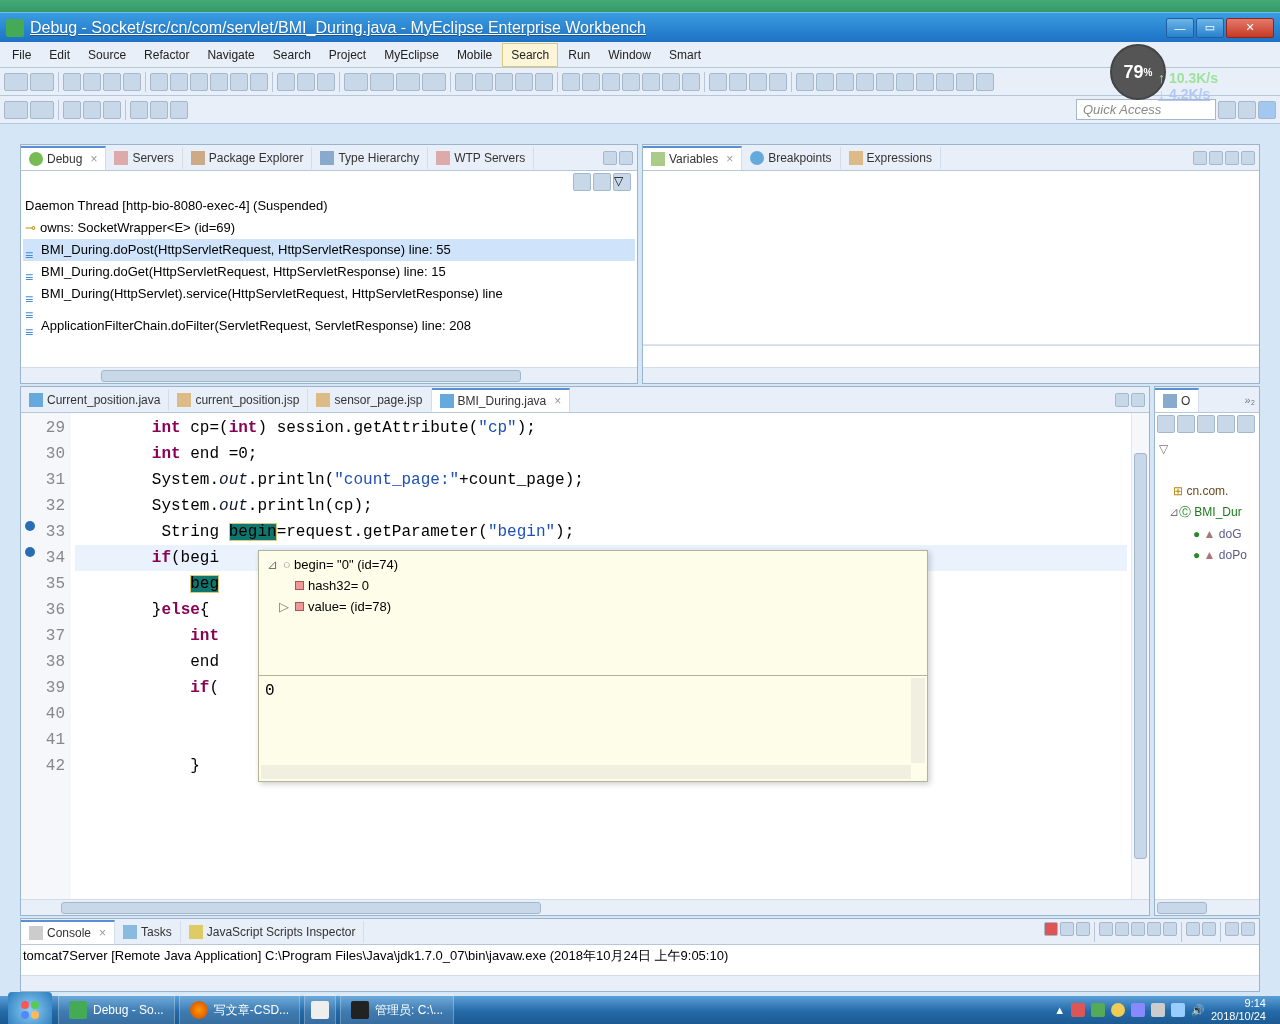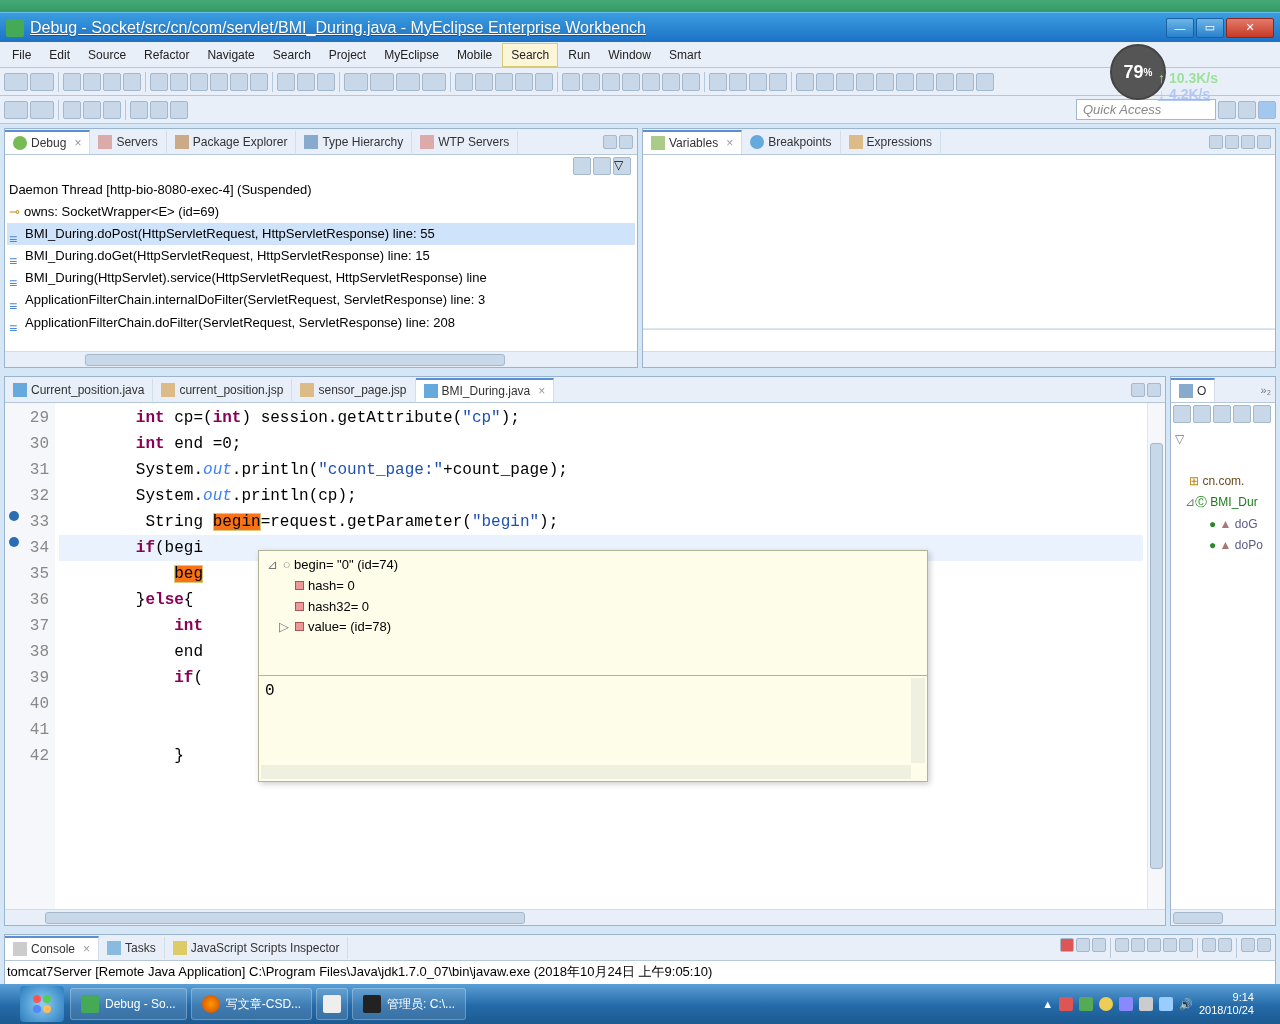--- a/index.html
+++ b/index.html
@@ -12,21 +12,21 @@
 .winbtn.close { background: linear-gradient(#e47a6c,#c63a24); border-color: #8f2517; width: 48px; }
 .menubar { height: 26px; background: #e8eff8; display: flex; align-items: center; padding: 0 4px; gap: 2px; border-bottom: 1px solid #b5c8db; color: #222; }
 .menubar span { padding: 4px 8px; }
 .menubar span.hl { background: #fdf5d7; border: 1px solid #d9c97a; }
 .toolbar { height: 28px; background: #e8eff8; display: flex; align-items: center; padding: 2px 4px; gap: 2px; border-bottom: 1px solid #b5c8db; }
 .tbtn { width: 18px; height: 18px; background: #c8d8e8; border: 1px solid #a3b8cd; border-radius: 2px; }
 .tbtn.s { width: 24px; }
 .tsep { width: 1px; height: 20px; background: #b5c8db; margin: 0 2px; }
 .quickaccess { margin-left: auto; width: 140px; border: 1px solid #a3b8cd; background: #fff; padding: 2px 6px; font-style: italic; color: #888; font-size: 13px; }
 .persp { display: flex; gap: 2px; }
-.body { display: flex; flex-direction: column; height: calc(100% - 136px); padding: 4px; gap: 8px; }
+.body { display: flex; flex-direction: column; height: calc(100% - 136px); padding: 20px; gap: 2px; }
 .row { display: flex; gap: 4px; min-height: 0; }
 .panel { background: #fff; border: 1px solid #9ab4ce; display: flex; flex-direction: column; min-height: 0; }
 .tabstrip { height: 26px; background: #e8eff8; display: flex; align-items: center; border-bottom: 1px solid #b5c8db; font-size: 12px; }
 .tab { padding: 4px 8px; display: flex; align-items: center; gap: 4px; color: #333; border-right: 1px solid #d1dde9; }
 .tab.active { background: #fff; border-top: 2px solid #5a8fd6; }
 .tab .x { color: #999; margin-left: 4px; }
 .tab .ico { width: 14px; height: 14px; }
 .tabicons { margin-left: auto; display: flex; gap: 2px; padding-right: 4px; }
 .tabicons .tbtn { width: 14px; height: 14px; }
 .panelcontent { flex: 1; overflow: auto; font-size: 13px; padding: 2px; }
@@ -37,40 +37,40 @@
 .stack .eq { width: 12px; height: 10px; display: inline-block; }
 .stack .eq::before { content: "≡"; color: #4a89d6; font-size: 14px; line-height: 10px; }
 .stack .bullet { color: #c09020; }
 .hscroll { height: 16px; background: #e8eff8; border-top: 1px solid #d1dde9; position: relative; }
 .hthumb { position: absolute; height: 12px; top: 2px; background: #c8d8e8; border: 1px solid #a3b8cd; border-radius: 3px; }
 .editor { flex: 1; display: flex; position: relative; min-height: 0; }
 .gutter { width: 50px; background: #f5f7fa; text-align: right; padding: 2px 6px; color: #888; font-family: "Courier New", monospace; font-size: 16px; line-height: 26px; position: relative; }
 .gutter .bp { position: absolute; left: 4px; width: 10px; height: 10px; border-radius: 50%; background: #2a6db5; }
 .code { flex: 1; font-family: "Courier New", monospace; font-size: 16px; line-height: 26px; padding: 2px 4px; white-space: pre; color: #000; position: relative; }
 .kw { color: #8b0055; font-weight: bold; }
-.fld { color: #3b82f6; font-style: italic; }
+.fld { color: #0f172a; font-style: italic; }
 .str { color: #1d4fb5; }
-.hlbox { background: #f97316; box-shadow: 0 0 0 1px #d9c97a inset; }
+.hlbox { background: #0f766e; box-shadow: 0 0 0 1px #d9c97a inset; }
 .curline { background: #eaf3fd; }
 .tooltip { position: absolute; left: 258px; top: 550px; width: 670px; height: 232px; background: #fdfde9; border: 1px solid #b3b398; box-shadow: 2px 2px 6px rgba(0,0,0,.2); font-size: 13px; display: flex; flex-direction: column; }
 .tooltip .tree { flex: 1; padding: 4px 8px; line-height: 1.6; }
 .tooltip .tree .tri { color: #777; display: inline-block; width: 12px; }
 .tooltip .tree .sq { width: 9px; height: 9px; border: 1px solid #a55; background: #e99; display: inline-block; margin: 0 4px; }
 .tooltip .bottom { height: 106px; border-top: 1px solid #b3b398; padding: 6px; font-family: "Courier New", monospace; font-size: 16px; position: relative; }
 .tooltip .bottom .vs { position: absolute; right: 2px; top: 2px; bottom: 18px; width: 14px; background: #f0f0e0; }
 .tooltip .bottom .hs { position: absolute; left: 2px; right: 16px; bottom: 2px; height: 14px; background: #f0f0e0; }
 .outline { width: 106px; }
 .outline .olc { padding: 4px; font-size: 12px; line-height: 1.8; }
 .outline .olc .pk { color: #6a4a20; }
 .outline .olc .cl { color: #1d7a1d; }
 .outline .olc .mt { color: #5a5a8a; }
 .outline .olc .tri { color: #777; display: inline-block; width: 10px; }
 .statusbar { height: 24px; background: #e8eff8; border-top: 1px solid #b5c8db; display: flex; align-items: center; font-size: 13px; color: #333; }
 .statusbar .cell { border-left: 1px solid #b5c8db; padding: 0 12px; height: 100%; display: flex; align-items: center; }
-.taskbar { position: absolute; bottom: 0; left: 0; right: 0; height: 40px; background: linear-gradient(#5a9fd6, #246aa8 55%, #1d5a92); display: flex; align-items: center; padding: 0 20px; }
+.taskbar { position: absolute; bottom: 0; left: 0; right: 0; height: 28px; background: linear-gradient(#5a9fd6, #246aa8 55%, #1d5a92); display: flex; align-items: center; padding: 0 8px; }
 .taskbar .start { width: 44px; height: 36px; background: radial-gradient(circle at 50% 50%, #8ecff5, #2a7bbd); border-radius: 4px; margin-right: 4px; display:flex;align-items:center;justify-content:center;}
 .taskbar .start svg{width:24px;height:24px;}
 .taskbar .tbitem { height: 32px; padding: 0 10px; display: flex; align-items: center; gap: 6px; color: #fff; border-radius: 3px; margin: 0 2px; background: rgba(255,255,255,.12); border: 1px solid rgba(255,255,255,.25); font-size: 12px; }
 .taskbar .tbitem.icononly { padding: 0 6px; }
 .taskbar .tray { margin-left: auto; display: flex; align-items: center; gap: 6px; color: #fff; font-size: 11px; padding-right: 6px; }
 .taskbar .tray .clock { text-align: right; line-height: 1.2; }
 .overlay-net { position: absolute; right: 114px; top: 44px; width: 56px; height: 56px; border: 2px solid #444; border-radius: 50%; background: #555; color: #fff; display: flex; align-items: center; justify-content: center; font-size: 18px; font-weight: bold; }
 .overlay-net .stats { position: absolute; right: -54px; top: 24px; font-size: 14px; color: #9be29b; }
 .overlay-net .stats .r2{color:#b3c8f5;text-decoration:underline;}
 </style>
@@ -229,21 +229,20 @@
         <div class="line">
             <span class="eq"></span>
             <span>BMI_During.doGet(HttpServletRequest, HttpServletResponse) line: 15</span>
           </div>
         <div class="line">
             <span class="eq"></span>
             <span>BMI_During(HttpServlet).service(HttpServletRequest, HttpServletResponse) line</span>
           </div>
         <div class="line">
             <span class="eq"></span>
-            <span>ApplicationFilterChain.internalDoFilter(ServletRequest, ServletResponse) line: 3</span>
           </div>
         <div class="line">
             <span class="eq"></span>
             <span>ApplicationFilterChain.doFilter(ServletRequest, ServletResponse) line: 208</span>
           </div>
       </div>
       <div class="hscroll">
           <div class="hthumb" style="left:80px;width:420px;"></div>
         </div>
     </div>
@@ -405,21 +404,20 @@
   <div style="flex:0 0 580px;"></div>
   <div class="cell">Writable</div>
   <div class="cell">Smart Insert</div>
   <div class="cell">34 : 26</div>
   <div style="flex:1;"></div>
 </div>
 
 <div class="tooltip">
   <div class="tree">
     <div><span class="tri">⊿</span> <span style="color:#888;">○</span> <span>begin= "0" (id=74)</span></div>
-    <div style="padding-left:24px;"><span class="sq"></span><span>hash= 0</span></div>
     <div style="padding-left:24px;"><span class="sq"></span><span>hash32= 0</span></div>
     <div style="padding-left:12px;"><span class="tri">▷</span><span class="sq"></span><span>value= (id=78)</span></div>
   </div>
   <div class="bottom">
     <span>0</span>
     <div class="vs"></div>
     <div class="hs"></div>
   </div>
 </div>
 

